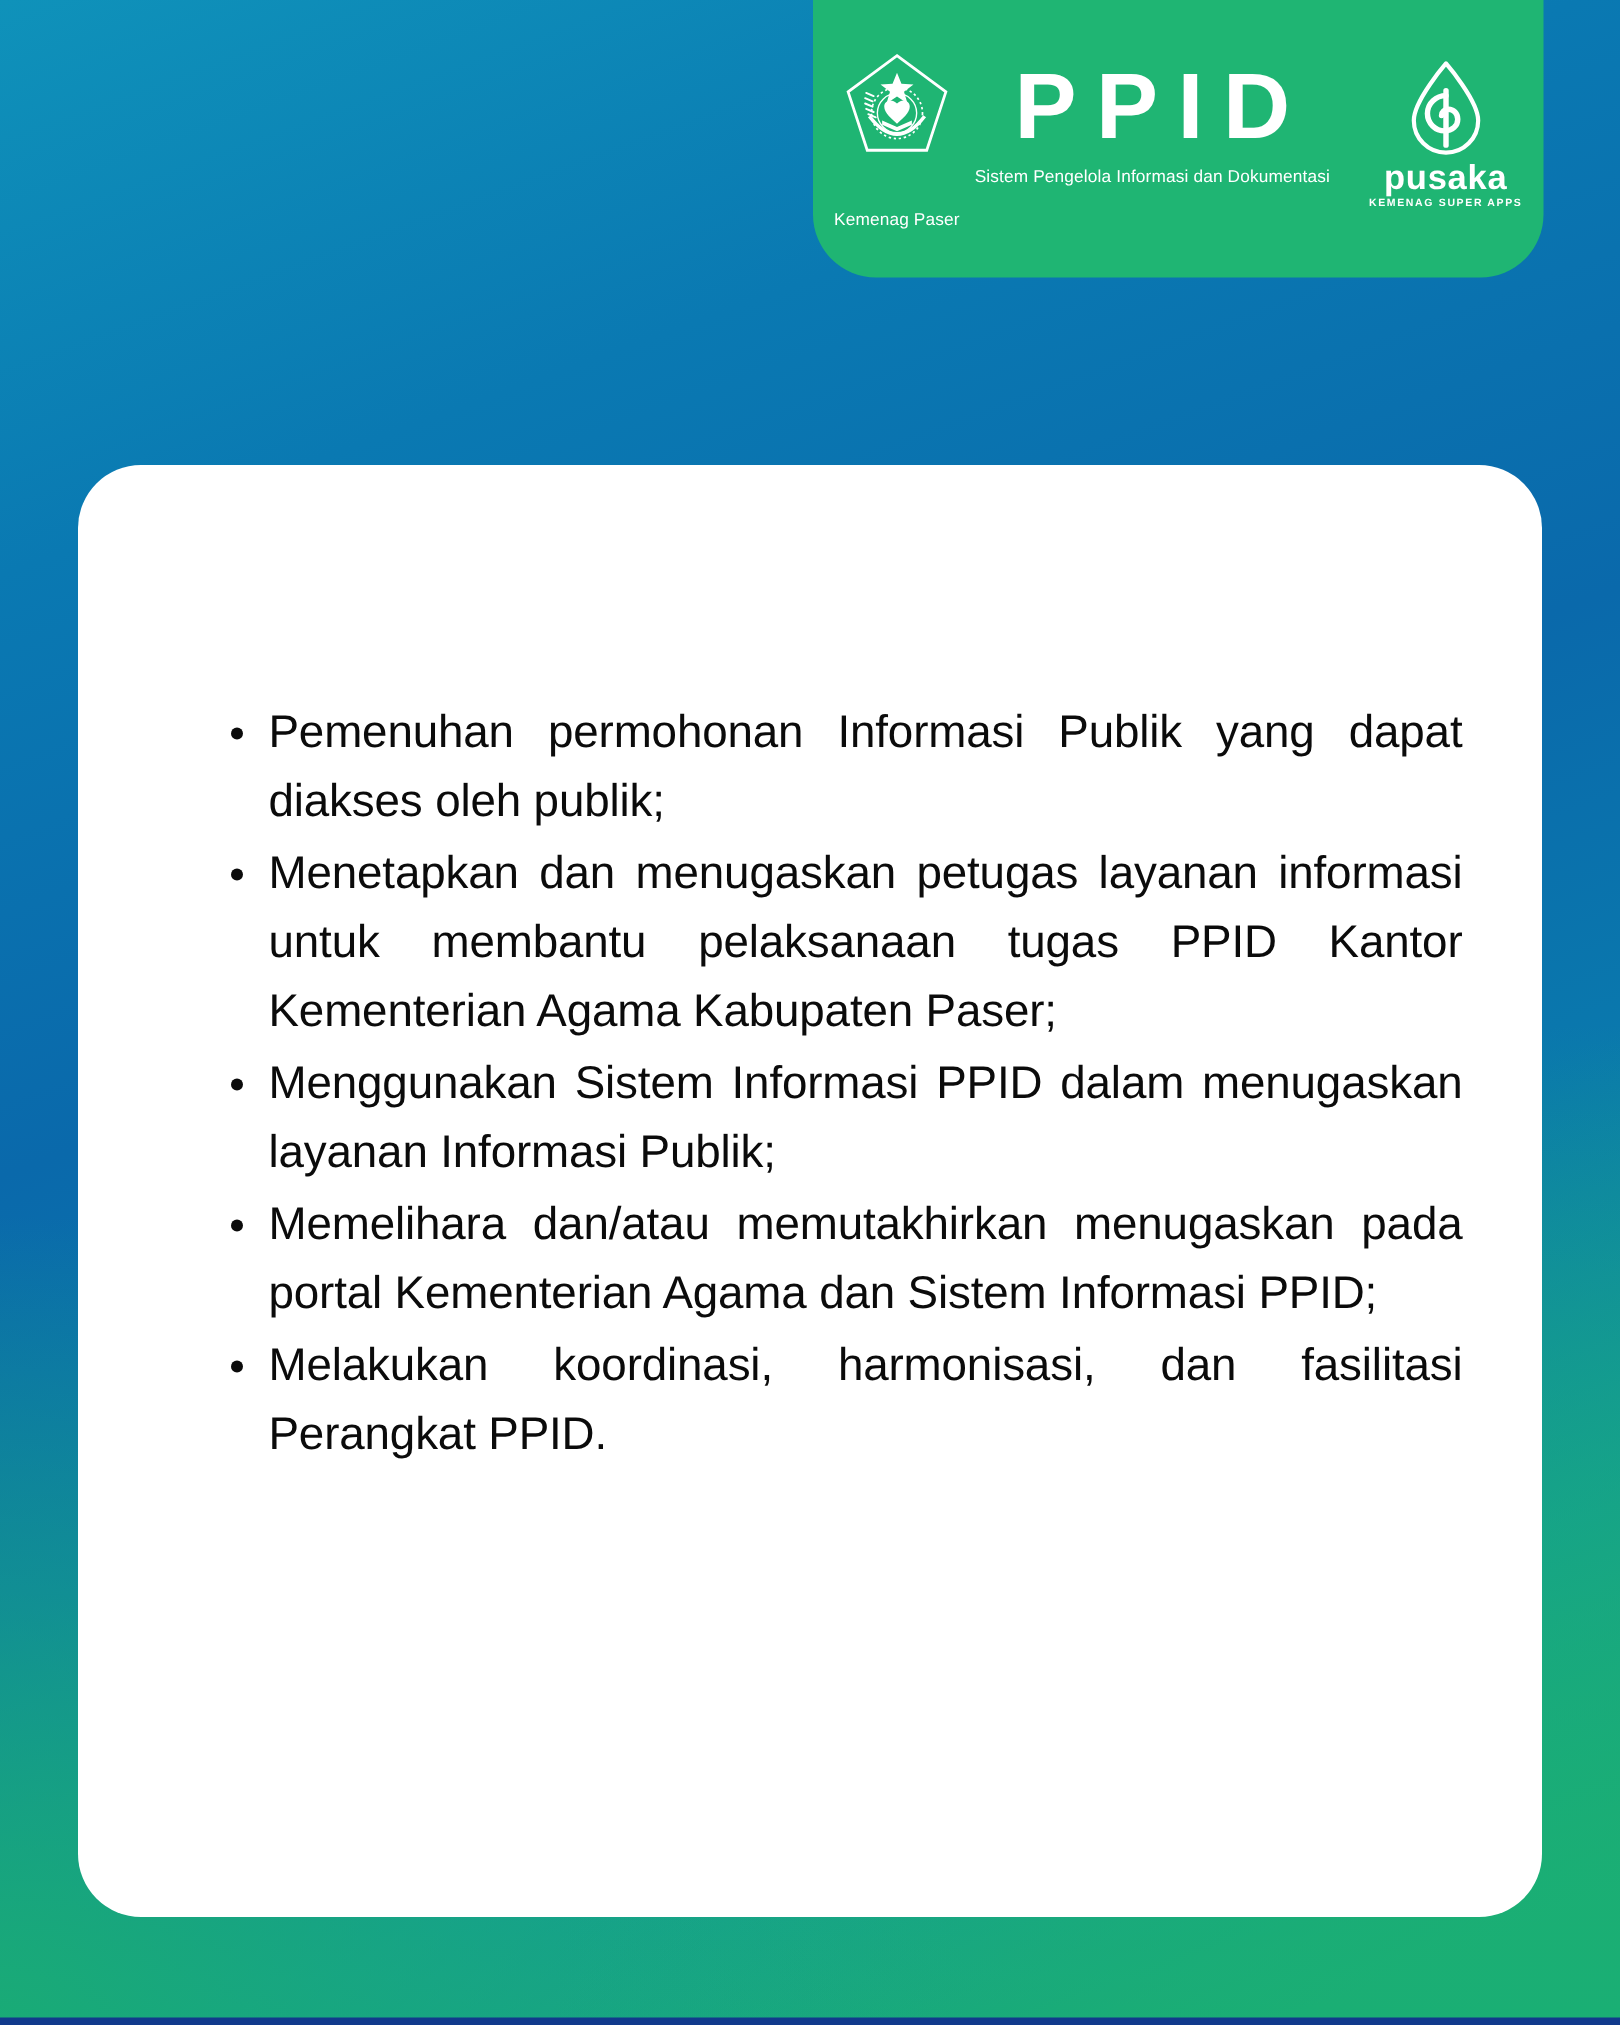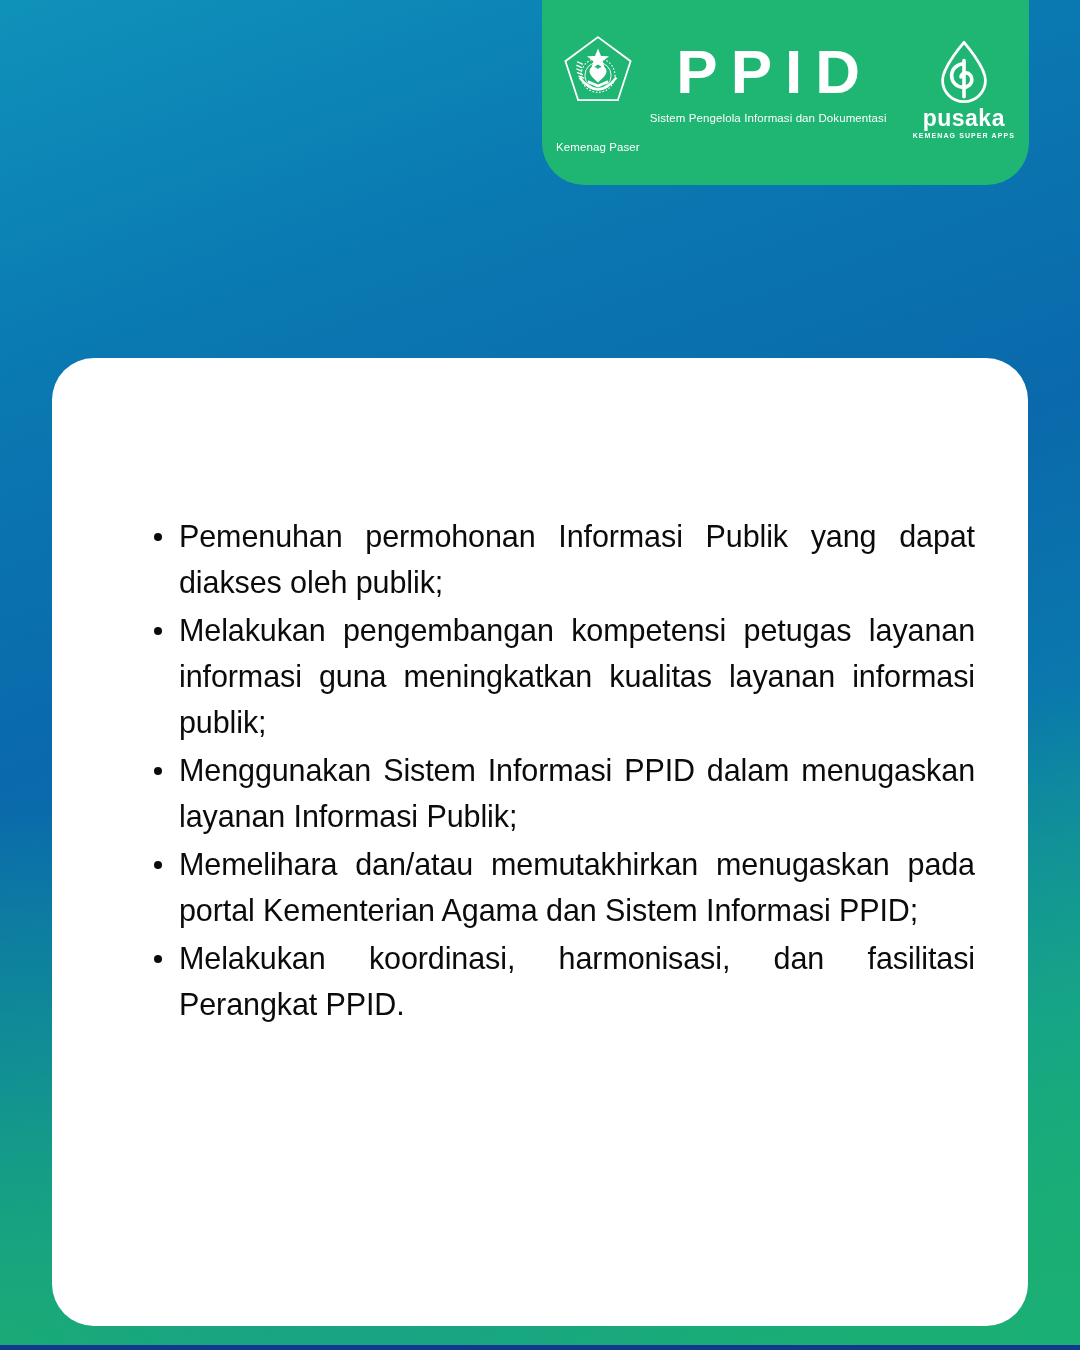--- a/index.html
+++ b/index.html
@@ -78,21 +78,20 @@
     letter-spacing:1.1px;
   }
 
   
   .content-card{
     position:absolute;
     left:52px; top:310px;
     width:976px; height:968px;
     background:#ffffff;
     border-radius:42px;
-    margin-top:48px;
   }
 
   .bullet-list{
     position:absolute;
     left:83px; top:155px;
     width:840px;
     list-style:none;
   }
   .bullet-item{
     position:relative;
@@ -153,21 +152,21 @@
         <div class="pusaka-word">pusaka</div>
         <div class="pusaka-sub">KEMENAG SUPER APPS</div>
       </div>
 
     </div>
   </div>
 
   <div class="content-card">
     <ul class="bullet-list" id="bullet-list">
         <li class="bullet-item"><span>Pemenuhan permohonan Informasi Publik yang dapat diakses oleh publik;</span></li>
-        <li class="bullet-item"><span>Melakukan pengembangan kompetensi petugas layanan informasi guna meningkatkan kualitas layanan informasi publik;</span></li>
+        <li class="bullet-item"><span>Menetapkan dan menugaskan petugas layanan informasi untuk membantu pelaksanaan tugas PPID Kantor Kementerian Agama Kabupaten Paser;</span></li>
         <li class="bullet-item"><span>Menggunakan Sistem Informasi PPID dalam menugaskan layanan Informasi Publik;</span></li>
         <li class="bullet-item"><span>Memelihara dan/atau memutakhirkan menugaskan pada portal Kementerian Agama dan Sistem Informasi PPID;</span></li>
         <li class="bullet-item"><span>Melakukan koordinasi, harmonisasi, dan fasilitasi Perangkat PPID.</span></li>
       </ul>
   </div>
 
   <div class="bottom-strip"></div>
 </div>
 
 </body></html>

